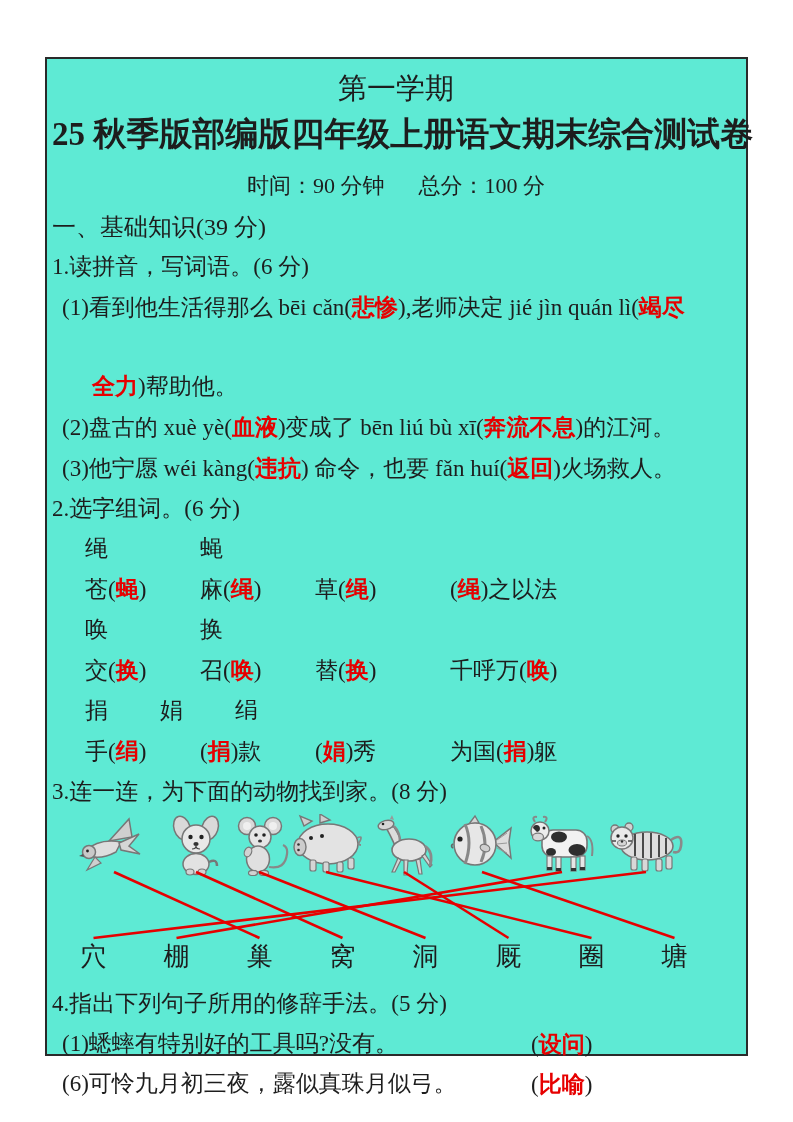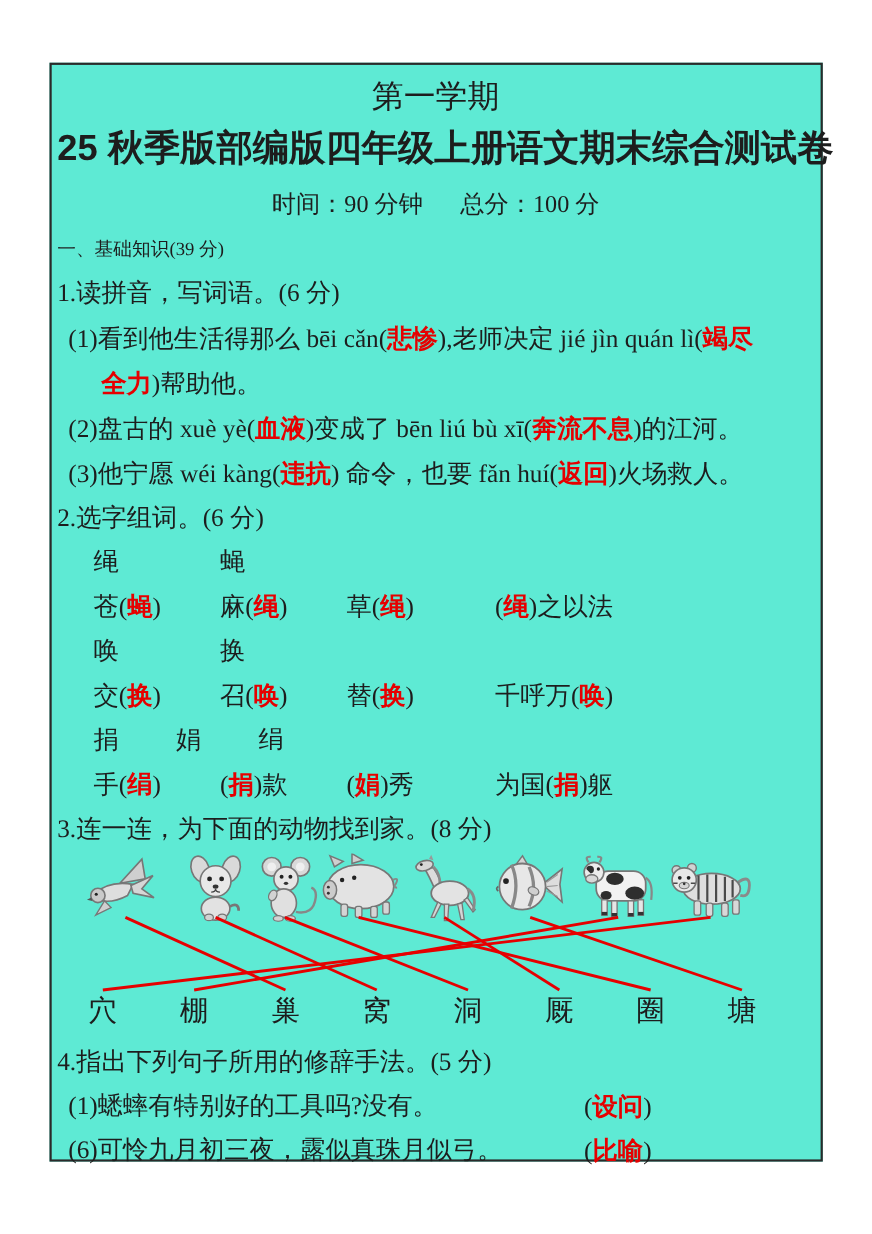--- a/index.html
+++ b/index.html
@@ -9,28 +9,28 @@
     color:#1d1d1d;
   }
   .sheet{
     position:absolute;left:45px;top:57px;width:703px;height:999px;
     border:2px solid #2a2a2a;box-sizing:border-box;
     padding:2px 6px 0 5px;background:#5eead4;
   }
   .semester{text-align:center;font-size:29px;line-height:38px;margin-top:8px;}
   .title{
     text-align:center;font-size:33px;line-height:46px;font-weight:700;margin:4px 0 0;
-    font-family:Liberation Sans, sans-serif;white-space:nowrap;
+    font-family:Liberation Serif, serif;white-space:nowrap;
   }
   .meta{text-align:center;font-size:22px;font-weight:400;line-height:30px;margin-top:14px;}
   .meta .gap{display:inline-block;width:34px;}
-  .sec{font-size:17px;line-height:40px;margin-top:6px;}
+  .sec{font-size:24px;line-height:40px;margin-top:6px;}
   .line{font-size:23px;line-height:40px;white-space:nowrap;}
   .ind1{padding-left:10px;}
-  .ind2{padding-left:40px;}
+  .ind2{padding-left:40px;margin-top:38px;}
   .red{color:#e60000;font-weight:700;font-family:"Liberation Sans","DejaVu Sans",sans-serif;}
   .q2row{display:grid;padding-left:33px;}
   .q2row.fill4,.q2row.chars2{grid-template-columns:115px 115px 135px auto;}
   .q2row.chars3{grid-template-columns:75px 75px auto;}
   .q2row .cell{white-space:nowrap;}
   .q3wrap{position:relative;height:160px;margin-top:2px;}
   .animal{position:absolute;top:0;}
   svg.conn{position:absolute;left:0;top:0;z-index:1;}
   .homes{position:absolute;left:0;bottom:0;display:flex;z-index:2;}
   .home{width:83px;text-align:center;font-size:26px;line-height:34px;}

